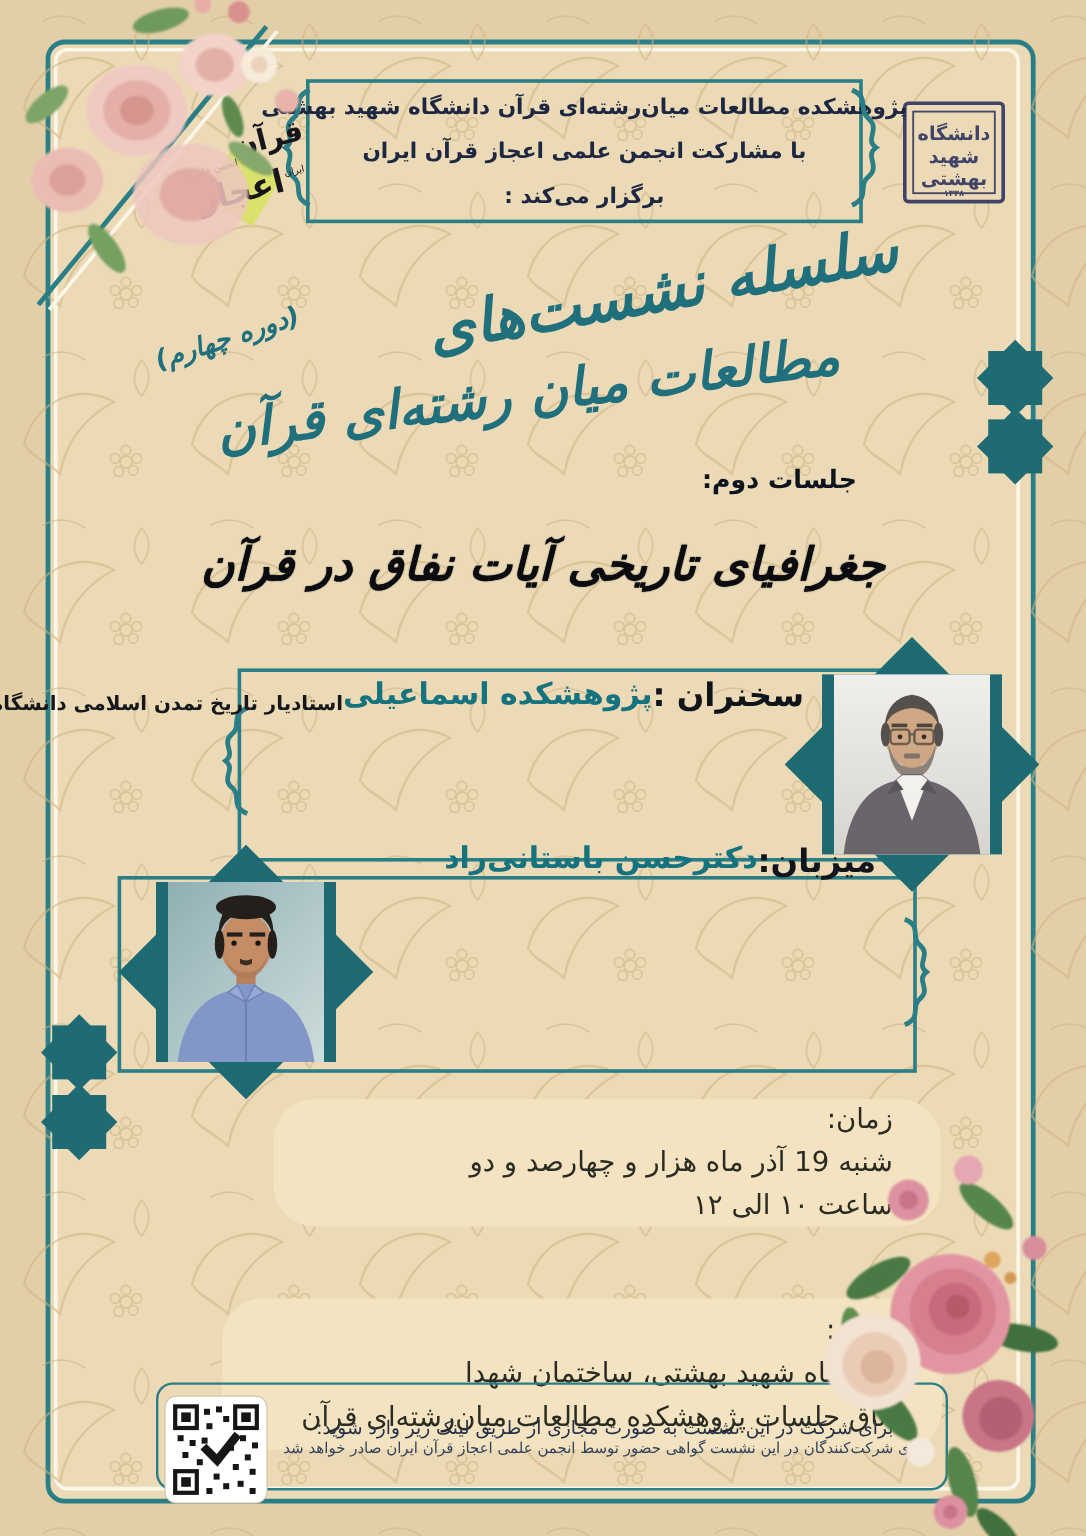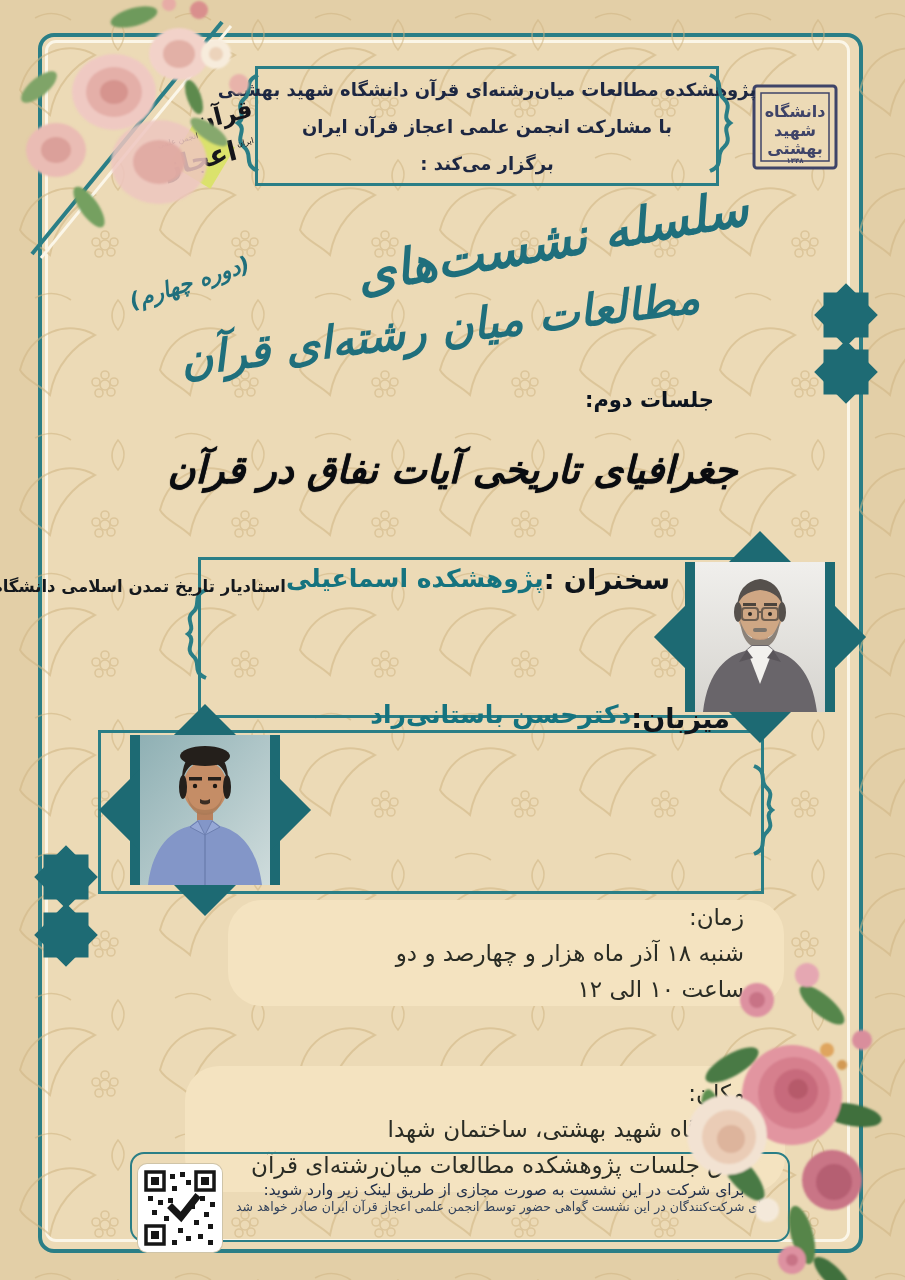--- a/index.html
+++ b/index.html
@@ -35,21 +35,21 @@
   .pname{font-size:25px;font-weight:bold;color:#15737f;white-space:nowrap;}
   .affil{font-size:16.5px;font-weight:bold;color:#14181d;white-space:nowrap;}
   
   .star8 .sq{position:absolute;left:50%;top:50%;background:#1e6b74;transform:translate(-50%,-50%);}
   .star8 .sq.r45{transform:translate(-50%,-50%) rotate(45deg);}
   .edge-star{width:64px;height:64px;} .edge-star .sq{width:45px;height:45px;}
   .frame-star{width:212px;height:212px;} .frame-star .sq{width:150px;height:150px;background:#1d6a73;}
   .photo{width:130px;height:150px;overflow:hidden;background:#ddd;}
   
   .panel{background:#f4e3c0;border-radius:34px;direction:rtl;color:#2a2c24;
-    display:flex;flex-direction:column;justify-content:center;}
+    display:flex;flex-direction:column;justify-content:center;margin-top:16px;}
   .panel div{font-size:23px;line-height:36px;text-align:right;padding-right:40px;white-space:nowrap;}
   .time-panel{left:228px;top:900px;width:556px;height:106px;}
   .loc-panel{left:185px;top:1066px;width:600px;height:126px;}
   
   .footer-box{left:130px;top:1152px;width:660px;height:90px;border:2.5px solid #2a7e86;border-radius:14px;
     display:flex;flex-direction:column;justify-content:center;align-items:center;padding-left:88px;box-sizing:border-box;}
   .footer-instruction{font-size:15.5px;color:#22304a;direction:rtl;white-space:nowrap;}
   .footer-link{font-size:16px;color:#1b2430;direction:ltr;margin:3px 0;}
   .footer-note{font-size:12.5px;color:#32425c;direction:rtl;white-space:nowrap;}
   .qr{left:138px;top:1164px;width:84px;height:88px;background:#fff;border-radius:9px;
@@ -231,21 +231,21 @@
       <path d="M47,60 C50,76 57,80 65,80 C73,80 80,76 83,60 C79,72 73,75 65,75 C57,75 51,72 47,60 Z" fill="#a97a55" opacity=".75"></path>
       <path d="M8,150 C13,110 33,95 50,91 L58,85 L72,85 L80,91 C97,95 117,110 122,150 Z" fill="#8396c8"></path>
       <path d="M58,86 L65,100 L50,92 Z" fill="#96a8d6" stroke="#6c7fb0" stroke-width="1"></path>
       <path d="M72,86 L65,100 L80,92 Z" fill="#96a8d6" stroke="#6c7fb0" stroke-width="1"></path>
       <line x1="65" y1="100" x2="65" y2="150" stroke="#6c7fb0" stroke-width="1.5"></line>
     </svg>
   </div>
 
   <div class="abs z3 panel time-panel">
     <div>زمان:</div>
-    <div>شنبه ۱۸ آذر ماه هزار و چهارصد و دو</div>
+    <div>شنبه 19 آذر ماه هزار و چهارصد و دو</div>
     <div>ساعت ۱۰ الی ۱۲</div>
   </div>
 
   <div class="abs z3 panel loc-panel">
     <div>مکان:</div>
     <div>دانشگاه شهید بهشتی، ساختمان شهدا</div>
     <div>اتاق جلسات پژوهشکده مطالعات میان‌رشته‌ای قرآن</div>
   </div>
 
   <div class="abs z3 footer-box">

